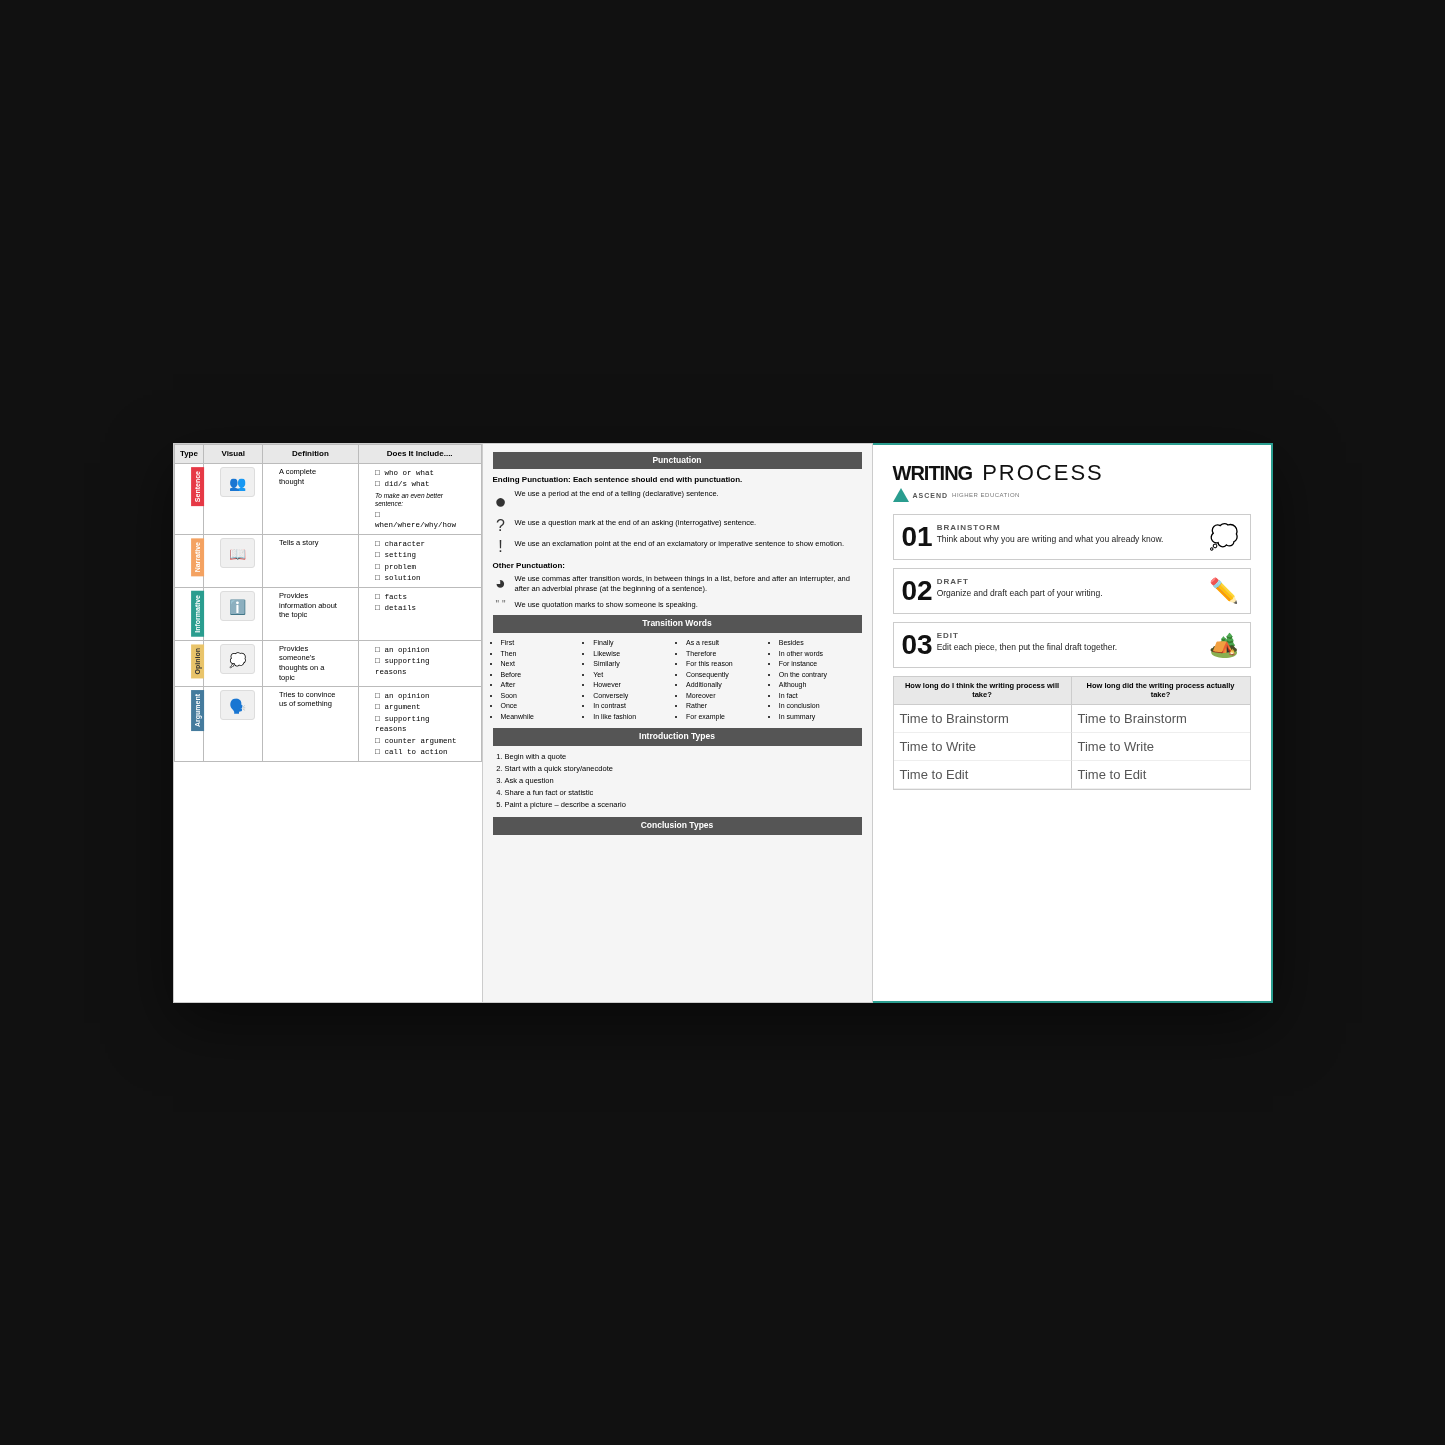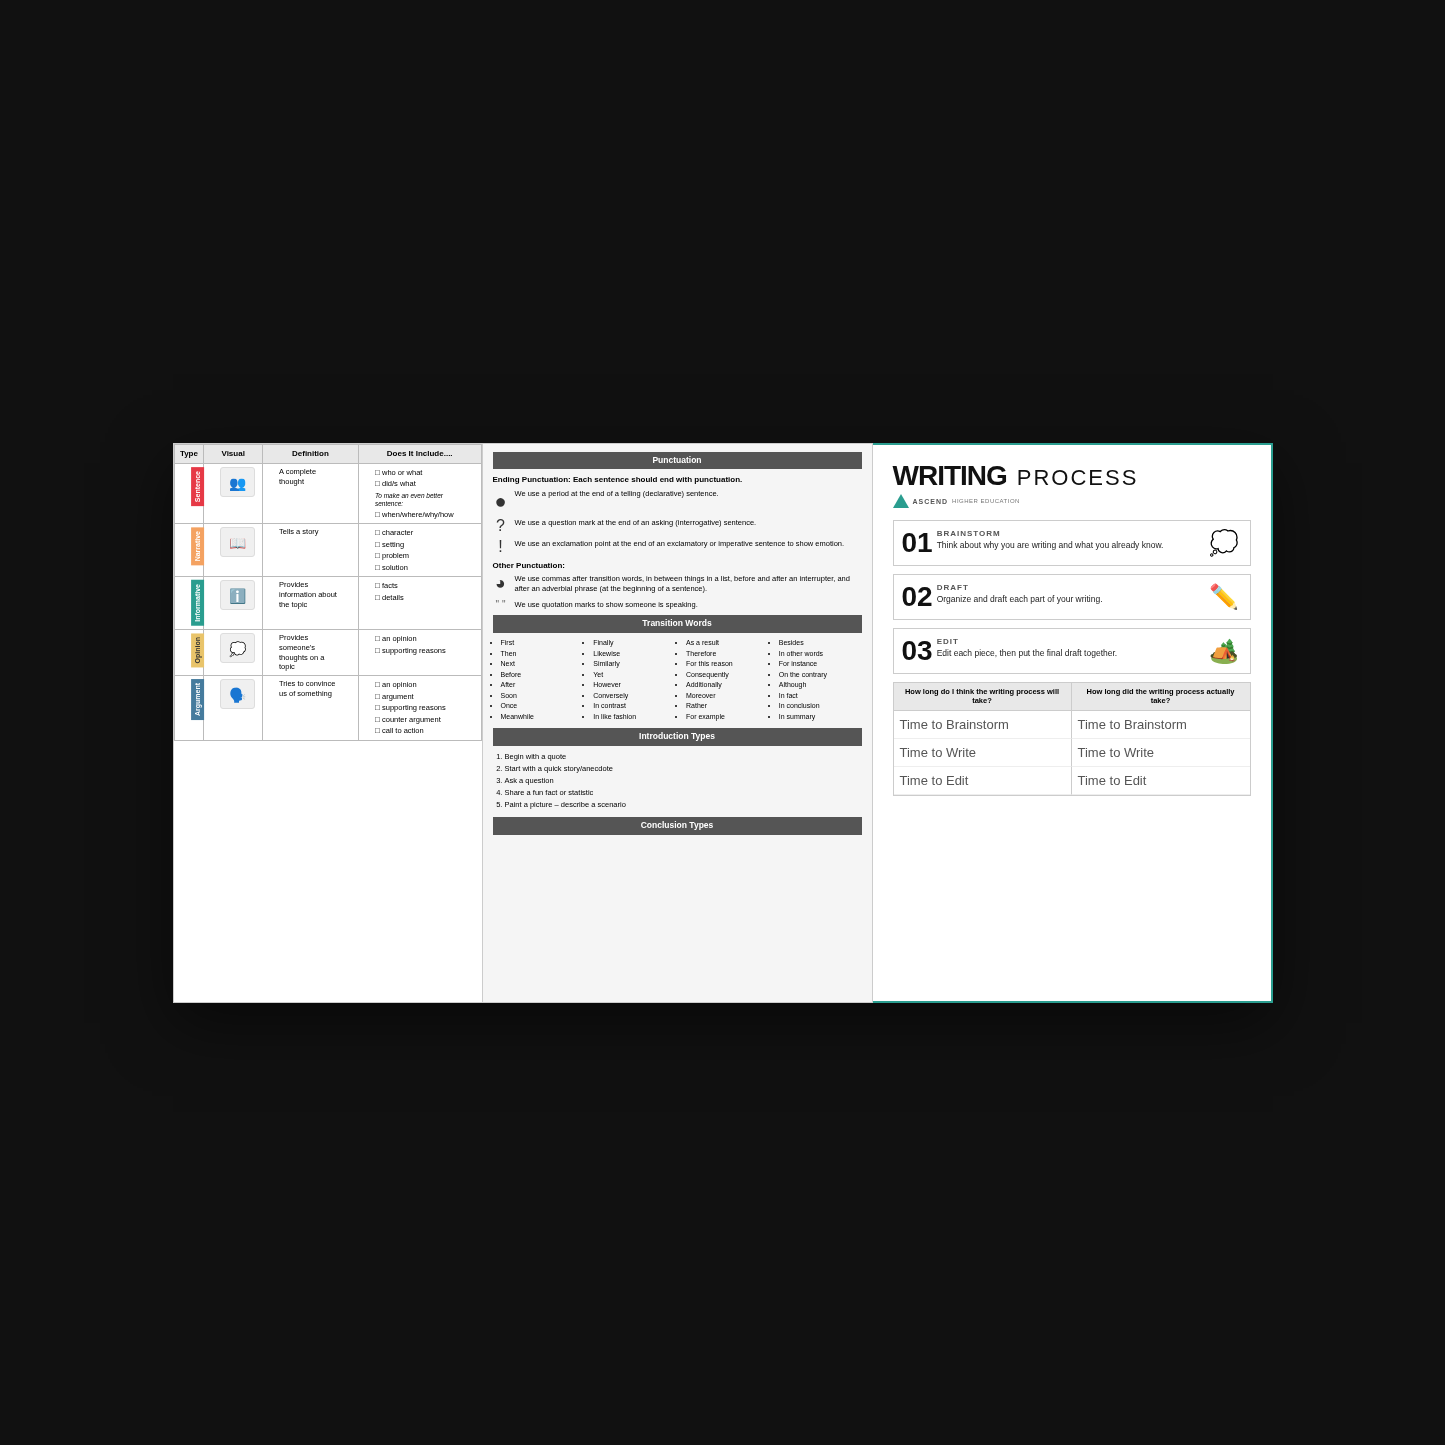--- a/index.html
+++ b/index.html
@@ -88,20 +88,21 @@
       border: 1px solid #ddd;
       border-radius: 3px;
       font-size: 14px;
       line-height: 30px;
       text-align: center;
     }
 
     .checkbox-list {
       list-style: none;
       padding: 0;
+      font-family: Liberation Mono, monospace;
     }
     .checkbox-list li::before {
       content: "□ ";
       font-size: 8px;
     }
     .checkbox-list li {
       font-size: 7.5px;
       line-height: 1.4;
     }
 
@@ -204,21 +205,21 @@
     }
 
     .writing-process-header {
       display: flex;
       align-items: baseline;
       gap: 8px;
       margin-bottom: 12px;
     }
 
     .writing-title {
-      font-size: 28px;
+      font-size: 20px;
       font-weight: 900;
       color: #111;
       letter-spacing: -1px;
     }
 
     .writing-subtitle {
       font-size: 22px;
       font-weight: 400;
       color: #111;
       letter-spacing: 2px;

